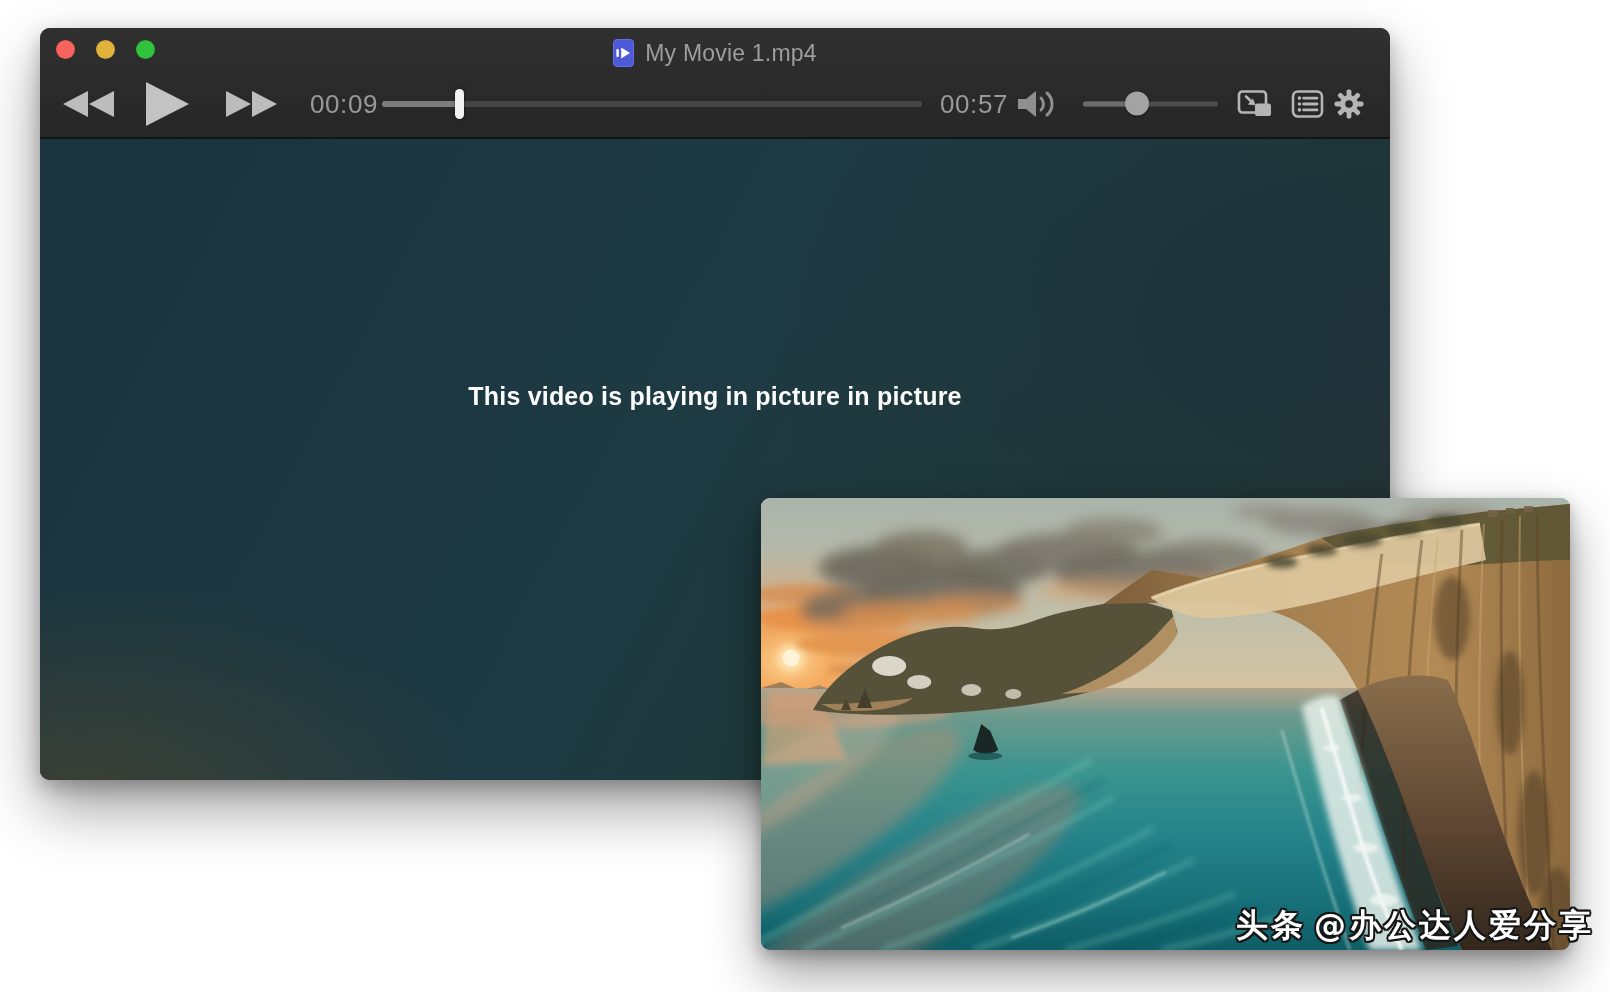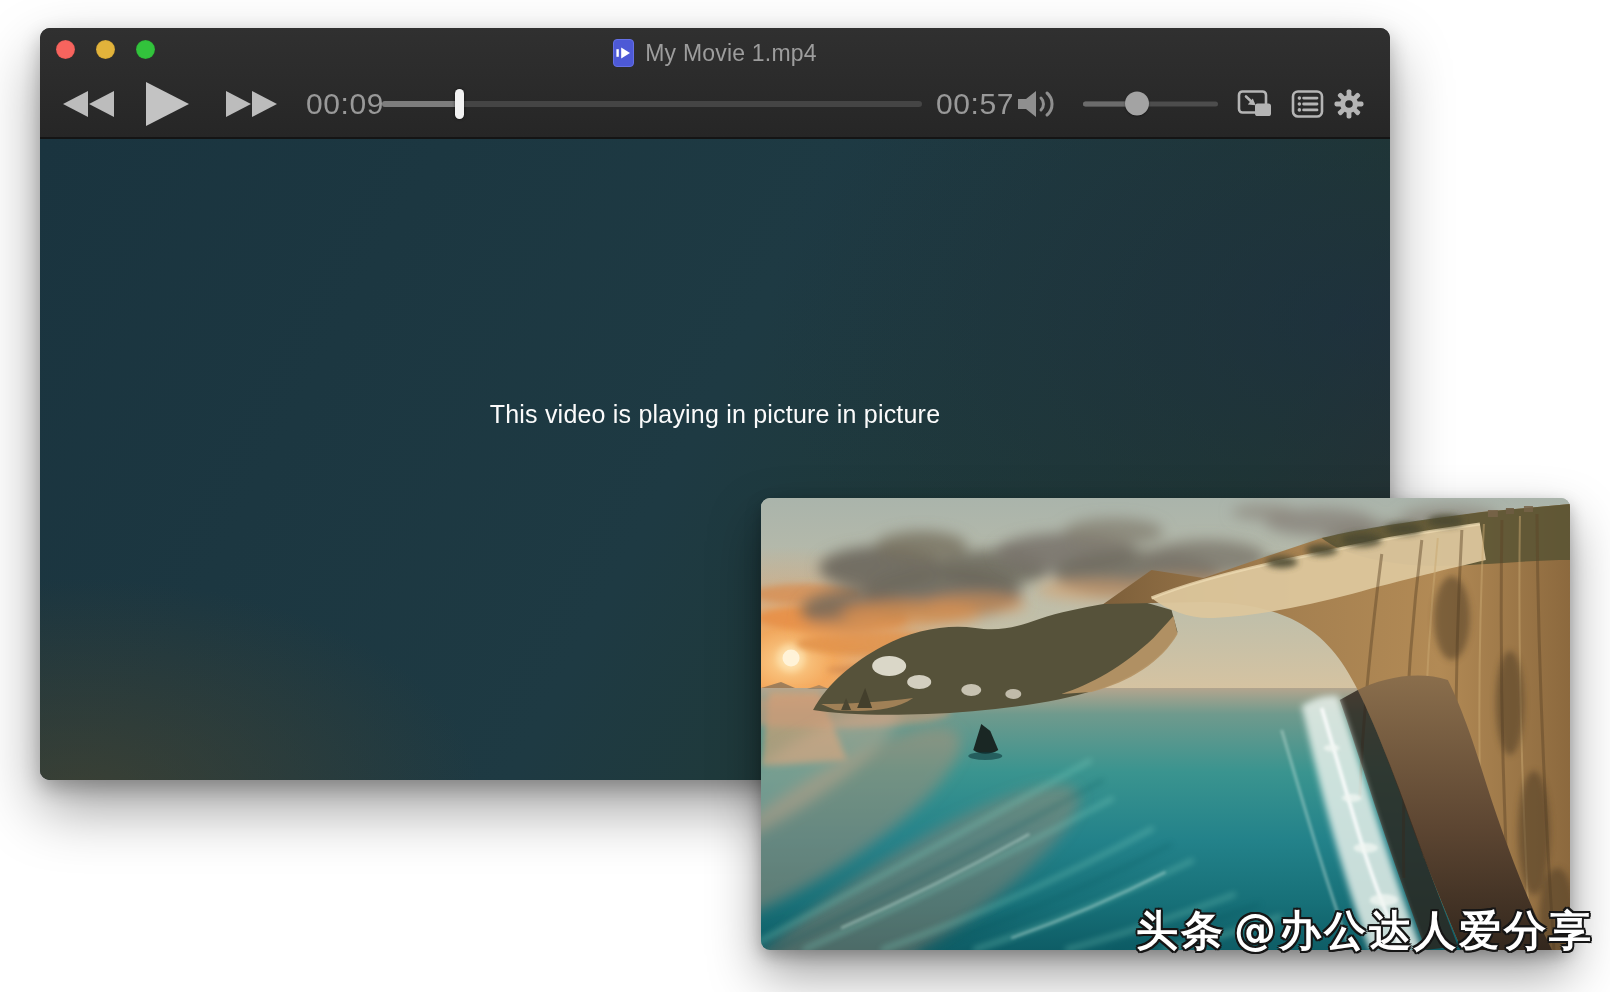--- a/index.html
+++ b/index.html
@@ -22,21 +22,21 @@
   .title-group{position:absolute;left:0;right:0;top:2px;height:46px;display:flex;align-items:center;justify-content:center;gap:11px;}
   .title-text{color:#9d9d9d;font-size:23px;font-weight:500;letter-spacing:.2px;}
   .doc-icon{display:block;width:21px;height:28px;}
   
   .controls{position:absolute;top:44px;left:0;right:0;height:63px;}
   .controls > *{position:absolute;top:50%;transform:translateY(-50%);}
   .ctl-btn{background:none;border:none;padding:0;margin:0;display:block;cursor:default;line-height:0;}
   .btn-rewind{left:22px;}
   .btn-play{left:104px;}
   .btn-ffwd{left:184px;}
-  .time{font-size:30px;color:#999;letter-spacing:.6px;text-align:center;width:76px;}
+  .time{font-size:26px;color:#999;letter-spacing:.6px;text-align:center;width:76px;}
   .time-current{left:266px;}
   .time-duration{left:896px;}
   .progress{left:342px;width:540px;height:30px;}
   .progress .track{position:absolute;top:50%;transform:translateY(-50%);left:0;right:0;height:6px;border-radius:3px;background:#454545;}
   .progress .played{position:absolute;left:0;top:0;bottom:0;background:#7d7d7d;border-radius:3px;}
   .playhead{position:absolute;right:-4px;top:50%;transform:translateY(-50%);width:9px;height:30px;border-radius:4.5px;background:#f2f2f2;box-shadow:0 0 3px rgba(0,0,0,.55);}
   .speaker{left:976px;}
   .volume{left:1043px;width:135px;height:26px;}
   .volume .vtrack{position:absolute;top:50%;transform:translateY(-50%);left:0;right:0;height:5px;border-radius:2.5px;background:#4d4d4d;}
   .volume .vfill{position:absolute;left:0;top:0;bottom:0;background:#6c6c6c;border-radius:2.5px;}
@@ -45,33 +45,33 @@
   .btn-list{left:1251px;}
   .btn-gear{left:1294px;}
   
   .video-area{
     position:absolute;left:0;right:0;top:111px;bottom:0;
     background:
       radial-gradient(620px 340px at 3% 103%, rgba(84,72,42,.55), rgba(84,72,42,0) 65%),
       radial-gradient(950px 640px at 97% 28%, rgba(27,43,74,.5), rgba(27,43,74,0) 62%),
       linear-gradient(118deg,#1a343f 0%,#1e3a43 48%,#21392f 82%,#2b3129 100%);
   }
-  .pip-message{position:absolute;top:261px;left:0;right:0;text-align:center;color:#fbfbfb;font-size:25px;font-weight:400;letter-spacing:.2px;}
+  .pip-message{position:absolute;top:243px;left:0;right:0;text-align:center;color:#fbfbfb;font-size:25px;font-weight:700;letter-spacing:.2px;}
   
   .pip-window{
     position:absolute;left:761px;top:498px;width:809px;height:452px;
     border-radius:9px;overflow:hidden;background:#a7b3a9;
     box-shadow:0 24px 52px rgba(0,0,0,.38),0 6px 16px rgba(0,0,0,.26);
     z-index:10;
   }
   .pip-window svg{display:block;width:100%;height:100%;}
   
   .watermark{
     position:absolute;top:908px;right:16px;z-index:20;
-    font-size:42px;font-weight:700;color:#fff;letter-spacing:3px;line-height:1.1;
+    font-size:32px;font-weight:700;color:#fff;letter-spacing:3px;line-height:1.1;
     font-family:"DejaVu Sans","Liberation Sans",sans-serif;
     text-shadow:2px 0 0 #161616,-2px 0 0 #161616,0 2px 0 #161616,0 -2px 0 #161616,
                 1.6px 1.6px 0 #161616,-1.6px 1.6px 0 #161616,1.6px -1.6px 0 #161616,-1.6px -1.6px 0 #161616;
   }
   .watermark .wm-bold{font-weight:900;margin-right:8px;}
 </style>
 </head>
 <body>
 
 <div style="position:absolute;inset:0;padding-left:44px;">

